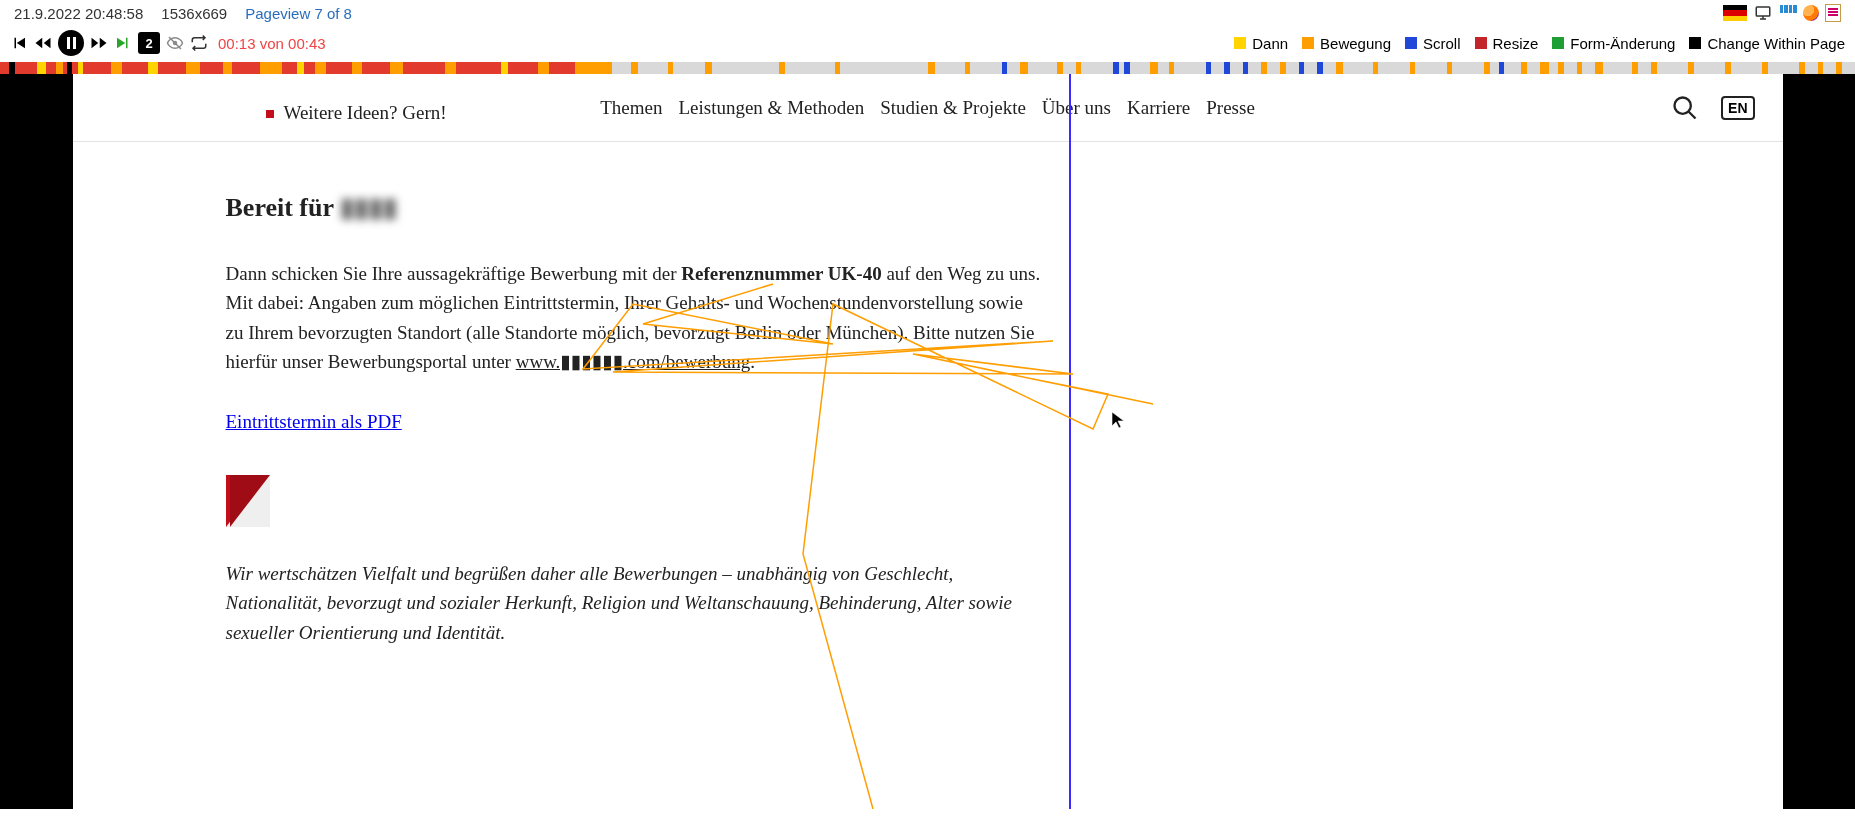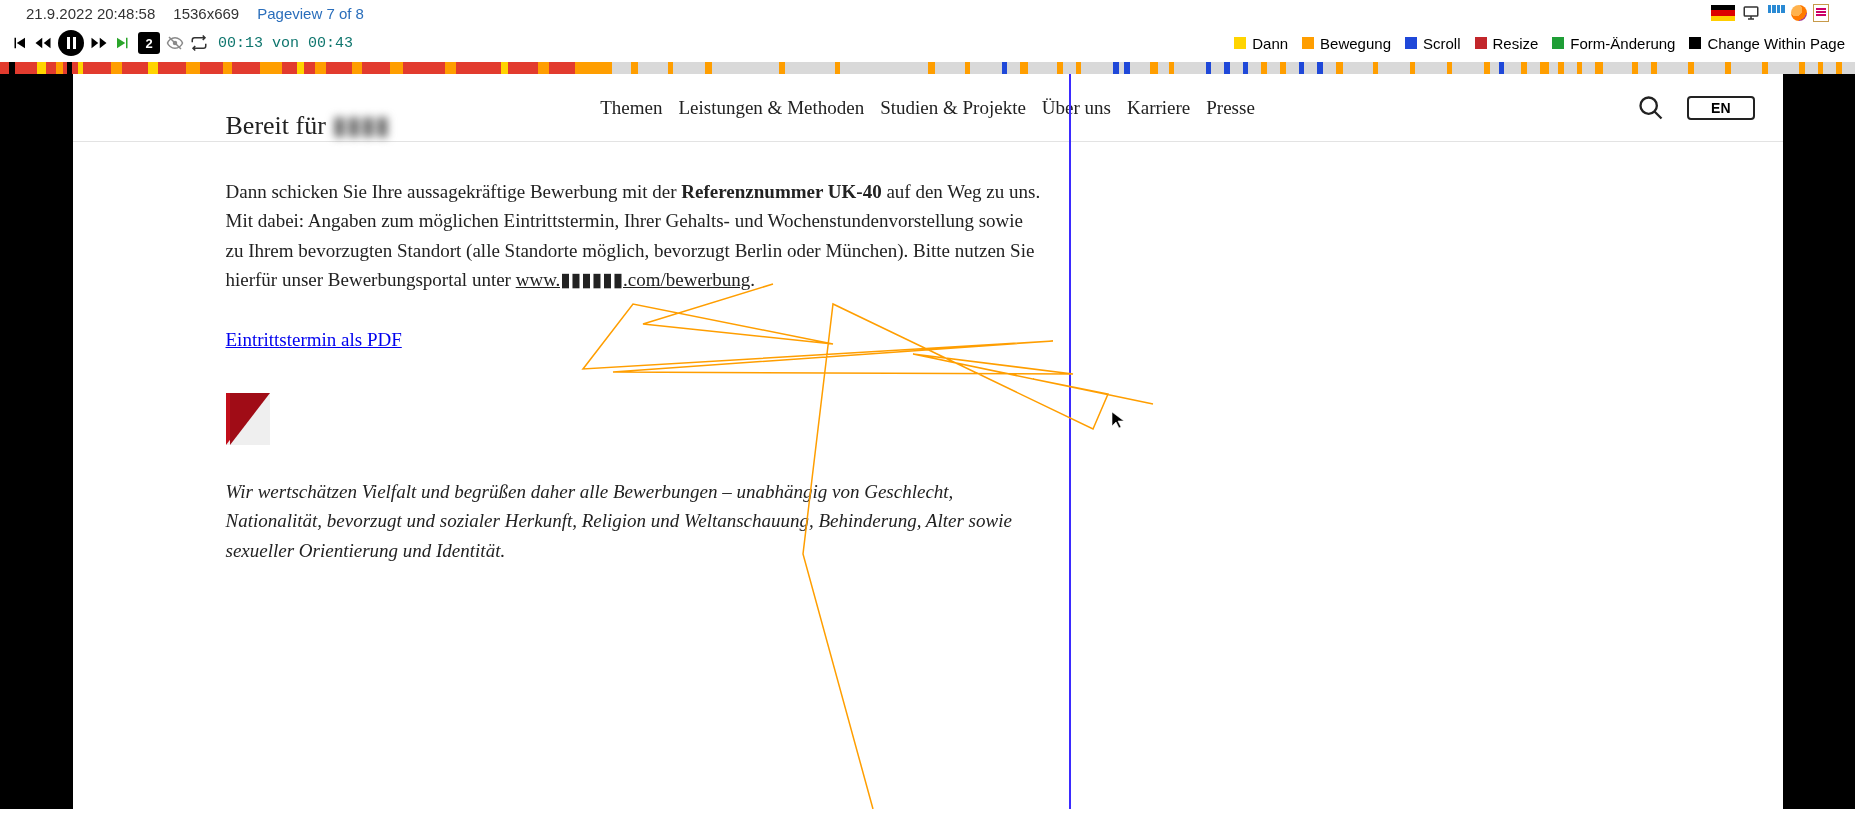--- a/index.html
+++ b/index.html
@@ -1,20 +1,20 @@
 <!DOCTYPE html>
 <html><head>
 <meta charset="utf-8">
 <style>
   * { box-sizing: border-box; margin: 0; padding: 0; }
   html, body { width: 1855px; height: 827px; font-family: Arial, Helvetica, sans-serif; background: #f0f0f0; overflow: hidden; }
   .app { width:1855px; height:827px; background:#fff; position:relative; }
 
   
-  .infobar { display:flex; align-items:center; gap:18px; padding:4px 26px; font-size:15px; color:#333; }
+  .infobar { display:flex; align-items:center; gap:18px; padding:4px 14px; font-size:15px; color:#333; }
   .infobar .url { color:#2a6ebb; }
   .infobar .dims { color:#333; }
   .infobar .pageview { color:#2a6ebb; }
   .infobar .right-icons { display:flex; gap:6px; align-items:center; margin-left:auto; }
   .flag-de { width:24px; height:16px; display:inline-block; background:linear-gradient(to bottom,#000 0 33%,#dd0000 33% 66%,#ffce00 66% 100%); }
   .icon-box { width:20px; height:18px; display:flex; align-items:center; justify-content:center; font-size:14px; color:#3a77c9; }
   .icon-win { display:inline-flex; width:18px; height:18px; }
   .icon-win span{display:block;width:8px;height:8px;background:#2a8ad4;margin:0.5px;}
   .icon-ff { width:16px;height:16px;border-radius:50%;background:radial-gradient(circle at 30% 30%, #ffb24d 0 40%, #ff7a00 40% 70%, #a63b8f 70% 100%);}
   .icon-doc { width:16px;height:18px;border:1px solid #c79a4a;background:#fff;position:relative;}
@@ -23,21 +23,21 @@
   
   .playbar { display:flex; align-items:center; gap:10px; padding:4px 10px 6px 10px; font-size:15px; }
   .playbar .controls { display:flex; gap:6px; align-items:center; }
   .pbtn { background:none; border:none; cursor:pointer; padding:0; display:flex; align-items:center; justify-content:center; color:#111; }
   .pbtn svg { width:18px; height:18px; }
   .pause-round { width:26px; height:26px; border-radius:50%; background:#000; display:flex; align-items:center; justify-content:center; }
   .pause-round span{display:block;width:3px;height:12px;background:#fff;margin:0 1.5px;}
   .green svg { fill:#2aa52a; }
   .speedbox { background:#000;color:#fff;width:22px;height:22px;display:flex;align-items:center;justify-content:center;font-weight:bold;border-radius:3px;font-size:13px;}
   .grayico svg { fill:#8a8a8a; }
-  .time { color:#0f766e;font-family:Liberation Mono, monospace; }
+  .time { color:#ef4444; }
 
   .legend { margin-left:auto; display:flex; gap:14px; align-items:center; font-size:15px;}
   .legend .item { display:flex; align-items:center; gap:6px; }
   .sw { width:12px; height:12px; display:inline-block; }
   .sw.y{background:#ffd400;} .sw.o{background:#ff9e00;} .sw.b{background:#1f48d9;} .sw.r{background:#c2262b;} .sw.g{background:#1f9e36;} .sw.k{background:#000;}
 
   
   .strip { position:relative; width:100%; height:12px; background:#d9d9d9; }
   .seg { position:absolute; top:0; bottom:0; }
 
@@ -45,28 +45,28 @@
   .viewport-wrap { position:relative; width:100%; height:calc(827px - 92px); background:#000; display:flex; justify-content:center; }
   
   .page { position:relative; width:1710px; height:100%; background:#fff; font-family: Georgia, "Times New Roman", serif; color:#222; overflow:hidden; }
 
   
   .site-nav { position:relative; height:68px; border-bottom:1px solid #e3e3e3; display:flex; align-items:center; }
   .site-nav ul { list-style:none; display:flex; gap:16px; position:absolute; left:50%; transform:translateX(-50%); }
   .site-nav li { font-size:19px; color:#222; cursor:pointer; }
   .nav-right { position:absolute; right:28px; display:flex; gap:22px; align-items:center; }
   .search-btn svg{width:28px;height:28px;stroke:#222;fill:none;stroke-width:2;}
-  .lang-btn { border:2px solid #222; border-radius:4px; padding:2px 22px; font-family:Arial; font-size:14px; font-weight:bold; background:#fff; cursor:pointer; }
+  .lang-btn { border:2px solid #222; border-radius:4px; padding:2px 5px; font-family:Arial; font-size:14px; font-weight:bold; background:#fff; cursor:pointer; }
 
   
   .col { position:absolute; left:153px; width:820px; top:0; }
   .line-prev { font-size:19px; margin-top:8px; margin-left:56px; color:#222;}
   .bullet-row { display:flex; gap:10px; margin-top:28px; margin-left:40px; font-size:19px;}
   .sqbul { width:8px;height:8px;background:#c20e1a;margin-top:8px;flex-shrink:0;}
-  .h2 { font-size:26px; font-weight:400; margin-top:36px; }
+  .h2 { font-size:26px; font-weight:700; margin-top:68px; }
   .blurred { display:inline-block; filter:blur(4px); color:#666; }
   .para { font-size:19px; line-height:1.55; margin-top:36px; }
   .para b { font-weight:bold; }
   .para a { color:#222; text-decoration:underline; }
   .pdf-link { display:inline-block; font-size:19px; text-decoration:underline; margin-top:34px; cursor:pointer; }
   .cta { display:inline-flex; align-items:center; margin-top:42px; height:52px; cursor:pointer; border:none; padding:0; }
   .cta .main { background:#c20e1a; color:#fff; font-family:Arial; font-size:15px; font-weight:bold; letter-spacing:0.5px; padding:0 70px 0 24px; height:100%; display:flex; align-items:center; position:relative; }
   .cta .arrow { position:absolute; right:18px; }
   .cta .arrow svg{width:28px;height:18px;stroke:#fff;fill:none;stroke-width:2;}
   .cta .tail { width:0;height:0;border-top:0 solid transparent;border-bottom:52px solid transparent;border-left:40px solid #c20e1a;}
@@ -258,20 +258,24 @@
             <svg viewBox="0 0 24 24">
                 <circle cx="10" cy="10" r="7"></circle>
                 <path d="M21 21l-6-6"></path>
               </svg>
           </button>
           <button class="lang-btn">EN</button>
         </div>
       </nav>
 
       <div class="col">
+        <div class="bullet-row">
+          <span class="sqbul"></span>
+          <span>Weitere Ideen? Gern!</span>
+        </div>
 
         <h2 class="h2">
           <span>Bereit für</span>
           <span class="blurred">▮▮▮▮</span>
         </h2>
 
         <p class="para">
           <span>Dann schicken Sie Ihre aussagekräftige Bewerbung mit der </span><b>Referenznummer UK-40</b><span> auf den Weg zu uns. Mit dabei: Angaben zum möglichen Eintrittstermin, Ihrer Gehalts- und Wochenstundenvorstellung sowie zu Ihrem bevorzugten Standort (alle Standorte möglich, bevorzugt Berlin oder München). Bitte nutzen Sie hierfür unser Bewerbungsportal unter </span><a href="#">www.▮▮▮▮▮▮.com/bewerbung</a><span>.</span>
         </p>
 

